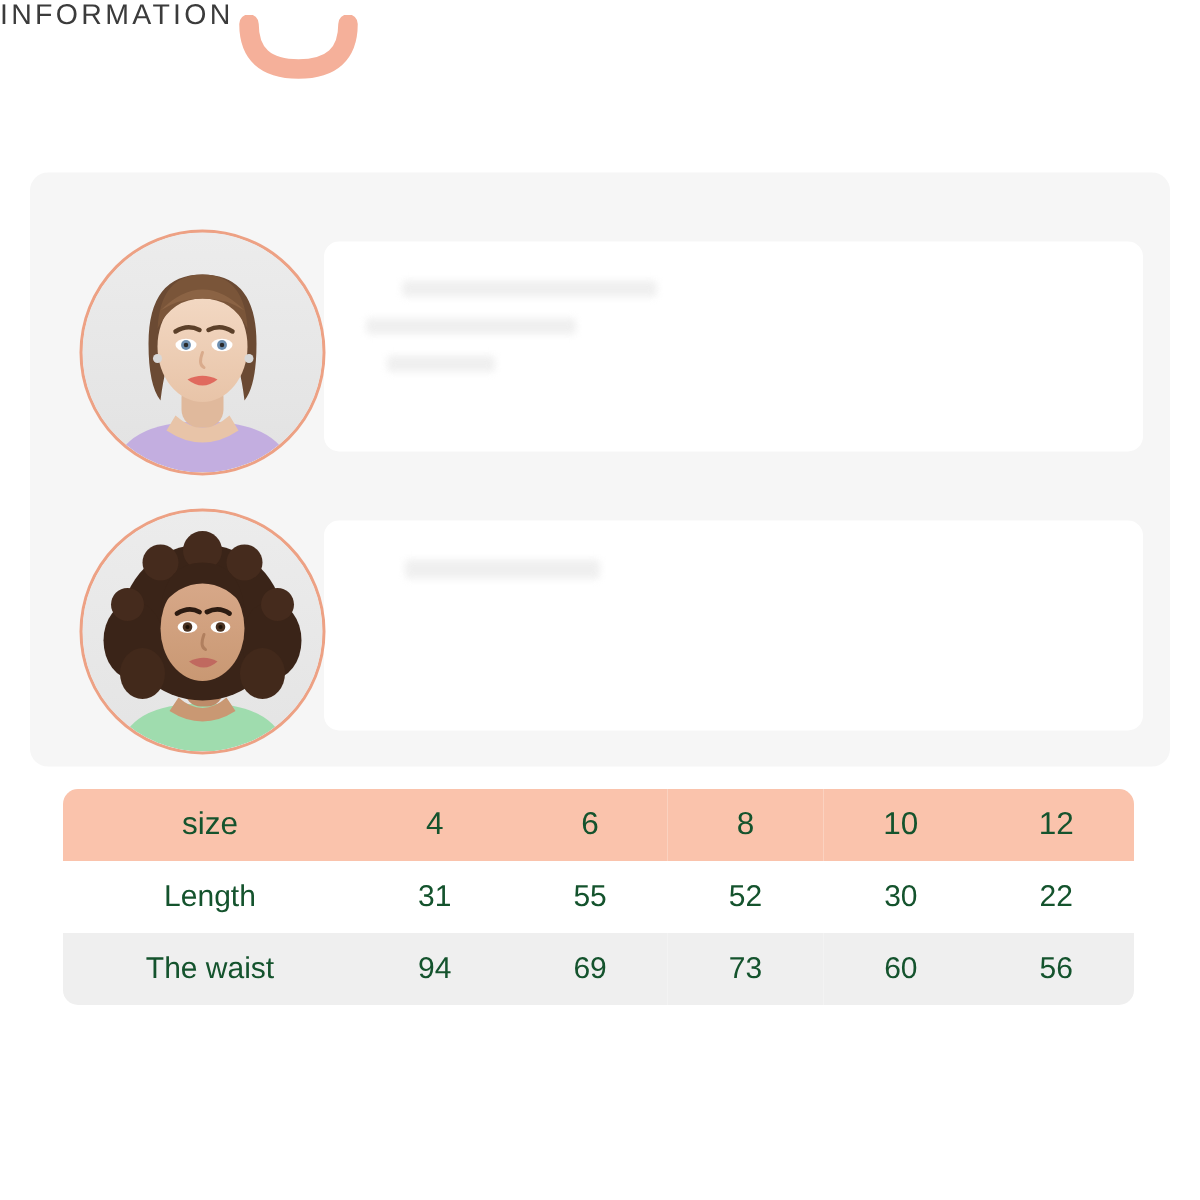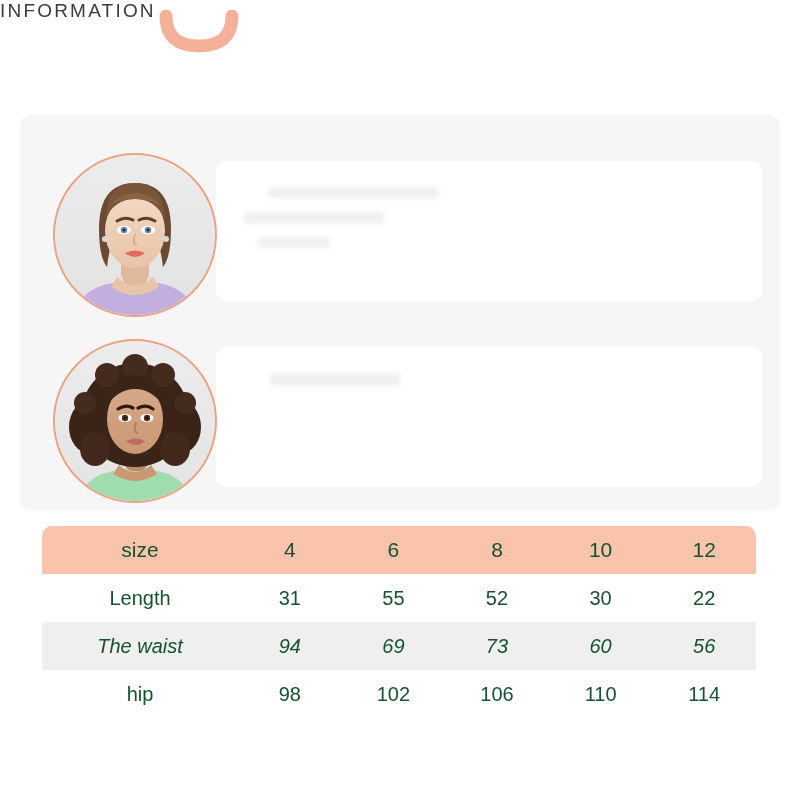--- a/index.html
+++ b/index.html
@@ -116,21 +116,21 @@
     text-align: center;
     font-weight: 400;
     color: #14532d;
     font-size: 20px;
     height: 48px;
     padding: 0;
   }
   .size-table thead tr { background: #fac3ac; }
   .size-table thead th { font-size: 21px; }
   .size-table tbody tr.odd  { background: #ffffff; margin-top: 16px; }
-  .size-table tbody tr.even { background: #efefef; font-style: italic; }
+  .size-table tbody tr.even { background: #efefef; }
   .size-table .label-col { width: 196px; }
 </style>
 </head>
 <body>
 
 <div class="page-header">
   <div class="page-title">INFORMATION</div>
   <div class="smile-arc">
     <svg viewBox="0 0 86 44" width="86" height="44" aria-hidden="true">
       <path d="M10 6 Q10 36 43 36 Q76 36 76 6" fill="none" stroke="#f5b09a" stroke-width="13" stroke-linecap="round"></path>
@@ -274,22 +274,14 @@
       <td>22</td>
     </tr>
     <tr class="even">
       <td class="label-col">The waist</td>
       <td>94</td>
       <td>69</td>
       <td>73</td>
       <td>60</td>
       <td>56</td>
     </tr>
-    <tr class="odd">
-      <td class="label-col">hip</td>
-      <td>98</td>
-      <td>102</td>
-      <td>106</td>
-      <td>110</td>
-      <td>114</td>
-    </tr>
   </tbody>
 </table>
 
 </body></html>

